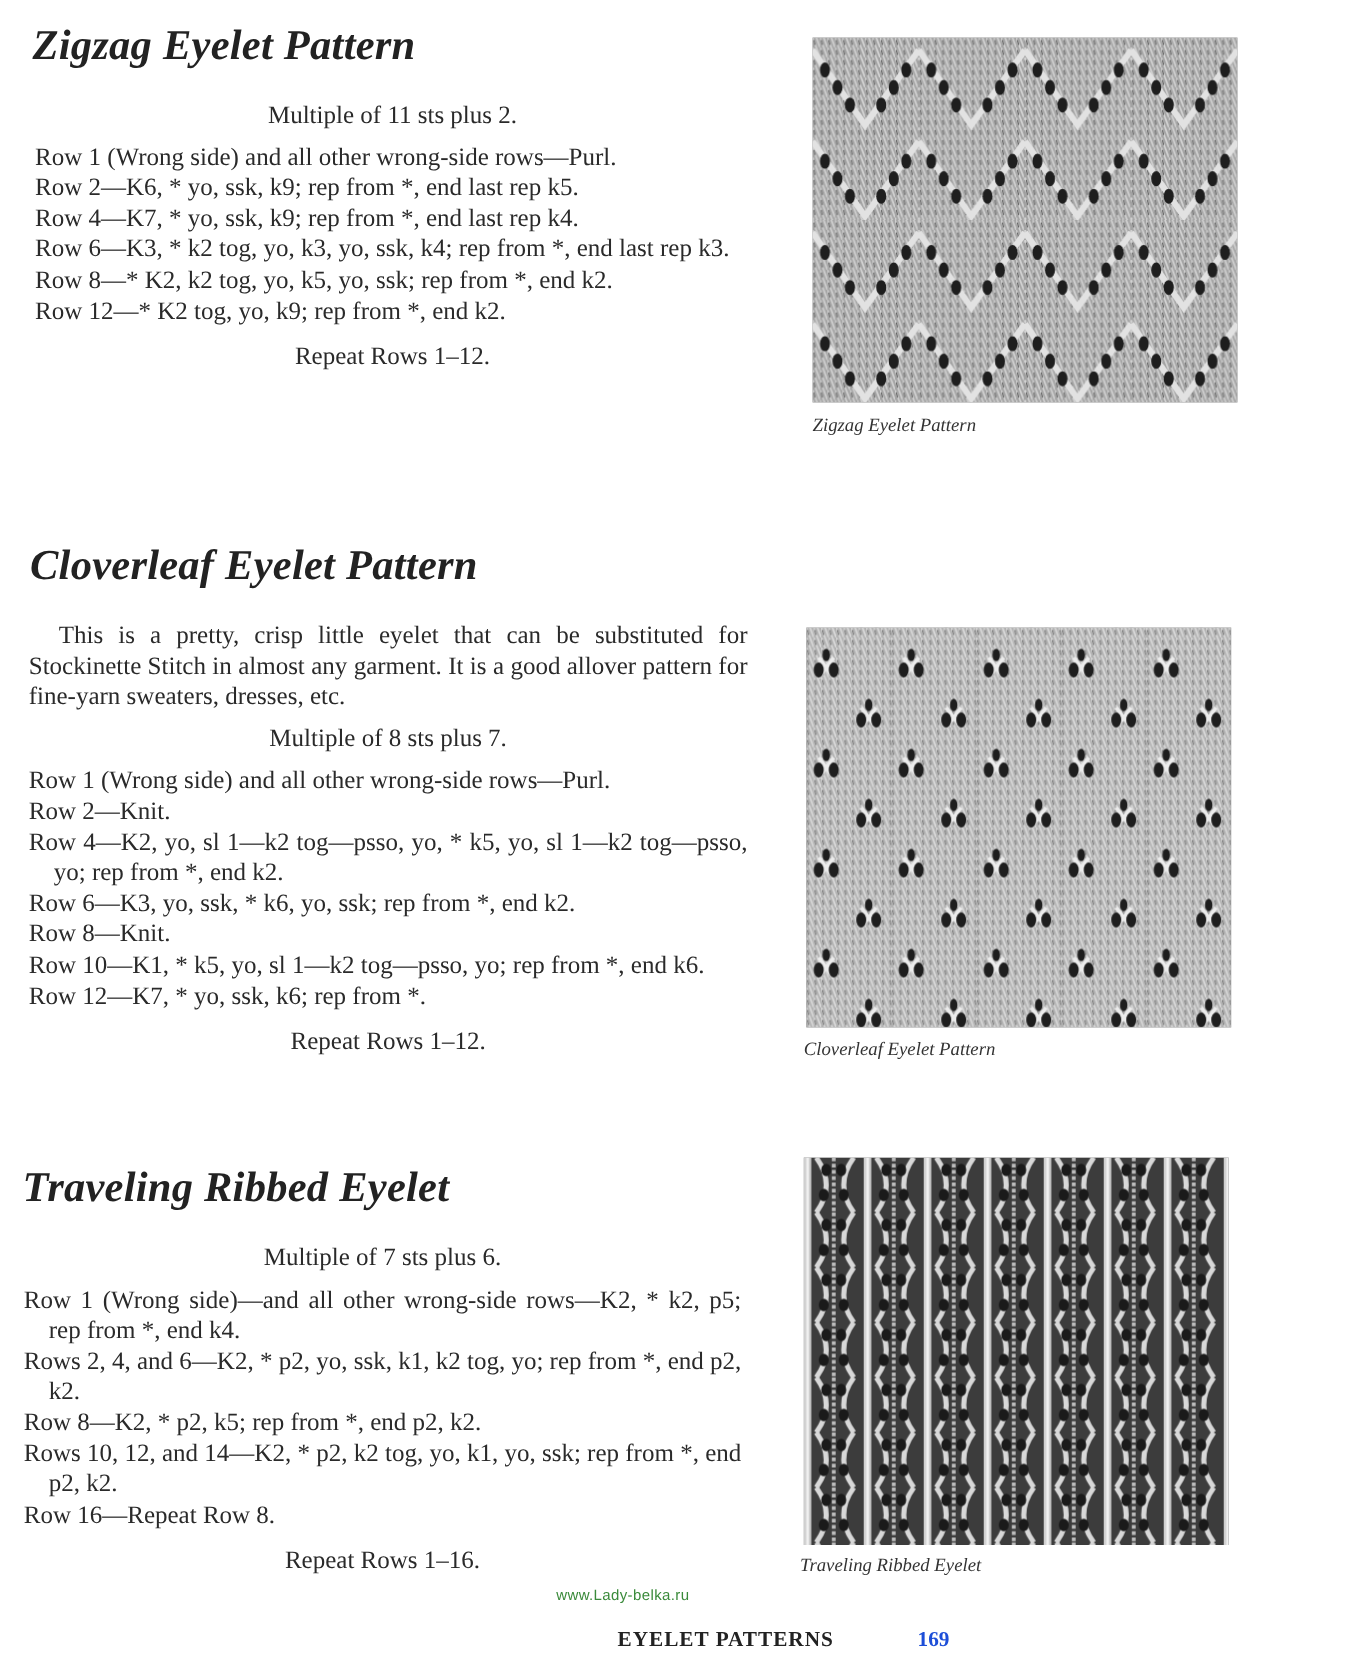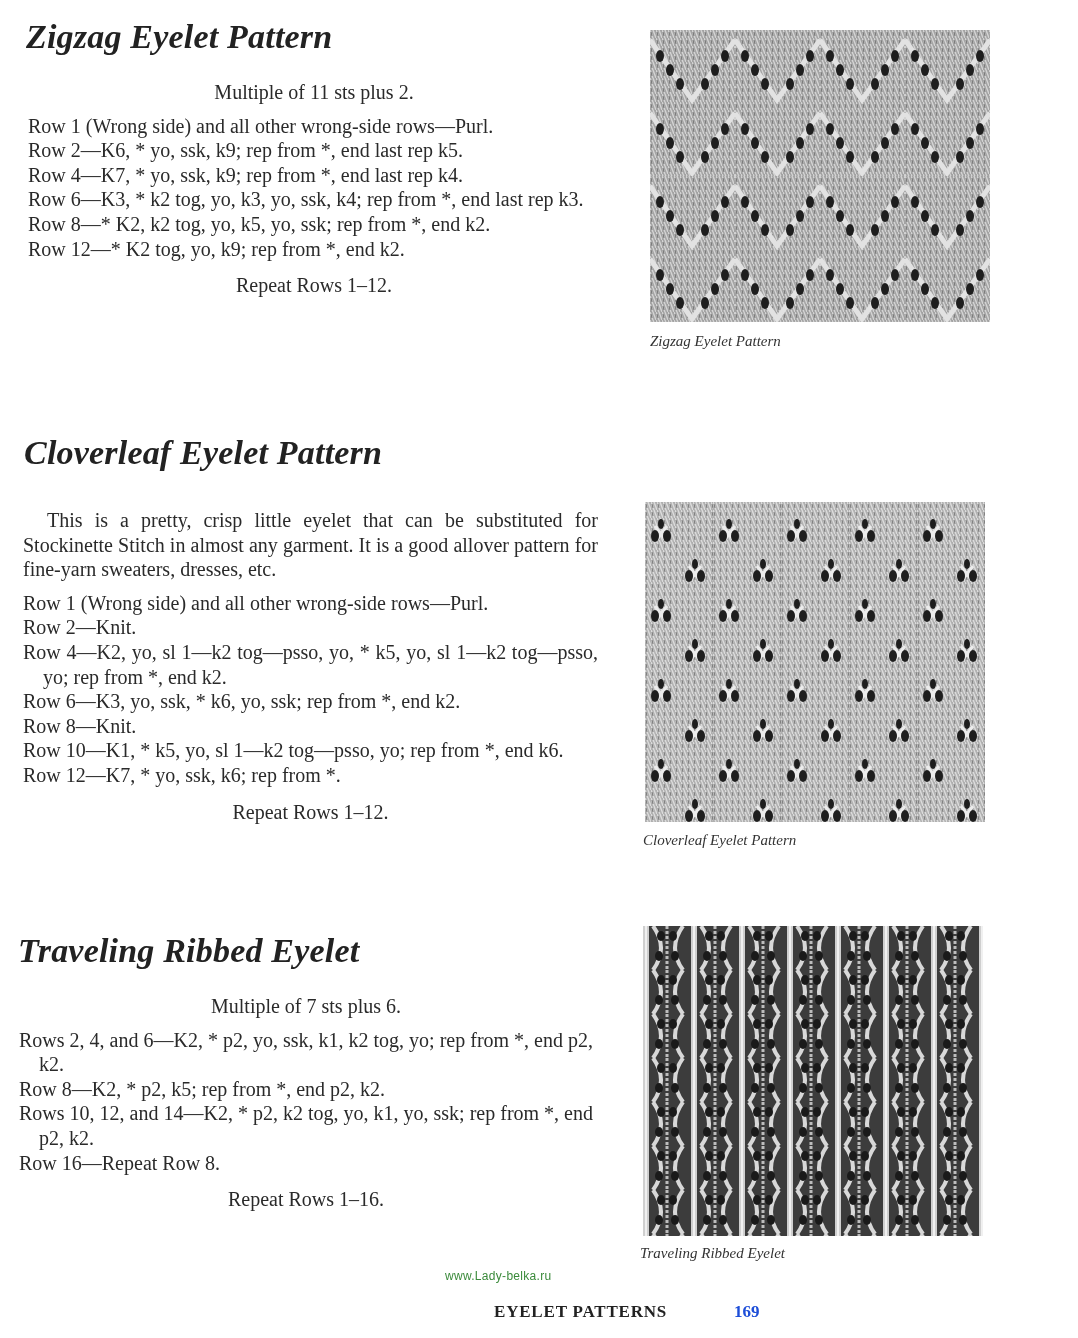--- a/index.html
+++ b/index.html
@@ -10,21 +10,21 @@
   }
   .title {
     position: absolute; margin: 0;
     font-family: "Liberation Serif", serif;
     font-style: italic; font-weight: bold;
     font-size: 34px; letter-spacing: 0.2px; color: #222;
     white-space: nowrap;
   }
   .text-block { position: absolute; width: 580px; font-size: 20px; line-height: 24.6px; }
   .multiple { text-align: center; display: block; margin-bottom: 9px; }
-  .intro { text-align: justify; text-indent: 24px; margin-bottom: 9px; margin-top: 12px; }
+  .intro { text-align: justify; text-indent: 24px; margin-bottom: 9px; }
   .row-line { padding-left: 20px; text-indent: -20px; text-align: justify; }
   .repeat { text-align: center; display: block; margin-top: 12px; }
 
   .swatch {
     position: absolute; overflow: hidden;
     background-color: #9c9c9c;
   }
   .swatch svg { display: block; width: 100%; height: 100%; }
   .caption {
     position: absolute; font-style: italic; font-size: 15px; color: #333; white-space: nowrap;
@@ -86,20 +86,21 @@
       </pattern>
     </defs>
     <rect width="340" height="292" fill="url(#zig)"></rect>
   </svg>
 </div>
 <div class="caption" style="left:650px; top:333px;">Zigzag Eyelet Pattern</div>
 
 <h1 class="title" style="left:24px; top:434px;">Cloverleaf Eyelet Pattern</h1>
 <div class="text-block" style="left:23px; top:496px; width:575px;">
   <div class="intro">This is a pretty, crisp little eyelet that can be substituted for Stockinette Stitch in almost any garment. It is a good allover pattern for fine-yarn sweaters, dresses, etc.</div>
+  <span class="multiple">Multiple of 8 sts plus 7.</span>
   <div class="row-line">Row 1 (Wrong side) and all other wrong-side rows—Purl.</div>
   <div class="row-line">Row 2—Knit.</div>
   <div class="row-line">Row 4—K2, yo, sl 1—k2 tog—psso, yo, * k5, yo, sl 1—k2 tog—psso, yo; rep from *, end k2.</div>
   <div class="row-line">Row 6—K3, yo, ssk, * k6, yo, ssk; rep from *, end k2.</div>
   <div class="row-line">Row 8—Knit.</div>
   <div class="row-line">Row 10—K1, * k5, yo, sl 1—k2 tog—psso, yo; rep from *, end k6.</div>
   <div class="row-line">Row 12—K7, * yo, ssk, k6; rep from *.</div>
   <span class="repeat">Repeat Rows 1–12.</span>
 </div>
 <div class="swatch" style="left:645px; top:502px; width:340px; height:320px;">
@@ -125,20 +126,21 @@
       </pattern>
     </defs>
     <rect width="340" height="320" fill="url(#clover)"></rect>
   </svg>
 </div>
 <div class="caption" style="left:643px; top:832px;">Cloverleaf Eyelet Pattern</div>
 
 <h1 class="title" style="left:18px; top:932px;">Traveling Ribbed Eyelet</h1>
 <div class="text-block" style="left:19px; top:994px; width:574px;">
   <span class="multiple">Multiple of 7 sts plus 6.</span>
+  <div class="row-line">Row 1 (Wrong side)—and all other wrong-side rows—K2, * k2, p5; rep from *, end k4.</div>
   <div class="row-line">Rows 2, 4, and 6—K2, * p2, yo, ssk, k1, k2 tog, yo; rep from *, end p2, k2.</div>
   <div class="row-line">Row 8—K2, * p2, k5; rep from *, end p2, k2.</div>
   <div class="row-line">Rows 10, 12, and 14—K2, * p2, k2 tog, yo, k1, yo, ssk; rep from *, end p2, k2.</div>
   <div class="row-line">Row 16—Repeat Row 8.</div>
   <span class="repeat">Repeat Rows 1–16.</span>
 </div>
 <div class="swatch" style="left:643px; top:926px; width:340px; height:310px;">
   <svg viewBox="0 0 340 310" preserveAspectRatio="none">
     <defs>
       <pattern id="rib" width="48" height="44" patternUnits="userSpaceOnUse">

